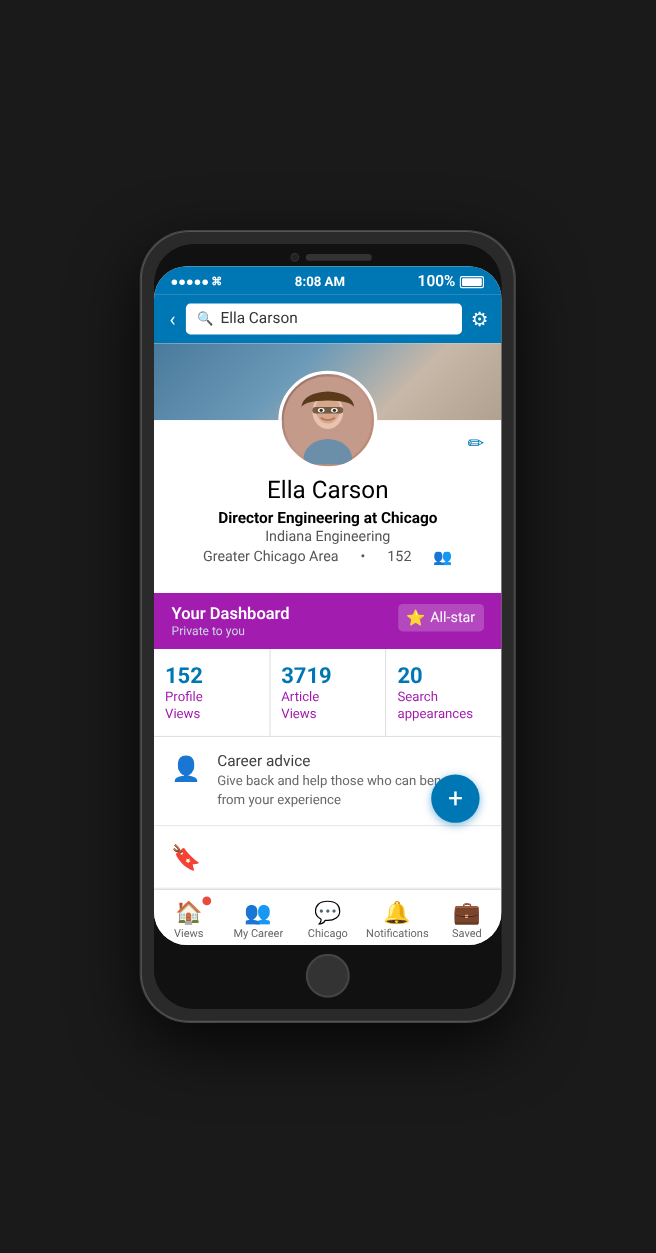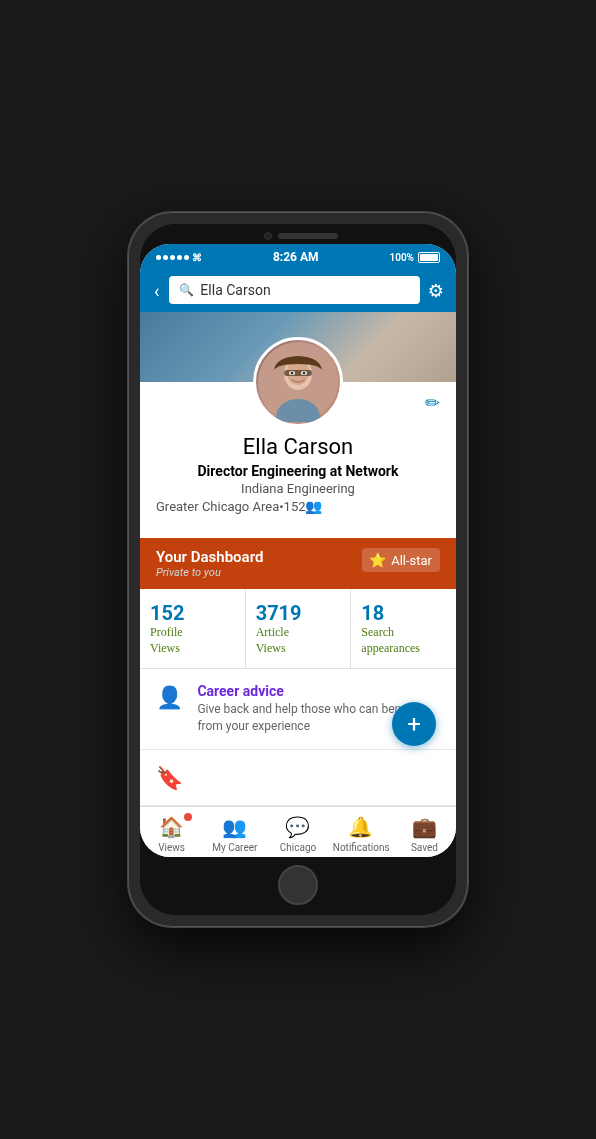--- a/index.html
+++ b/index.html
@@ -116,37 +116,37 @@
       padding-top: 52px;
       text-align: center;
       padding-left: 16px;
       padding-right: 16px;
     }
     .profile-name { font-size: 22px; font-weight: 400; color: #000; margin-bottom: 4px; }
     .profile-title { font-size: 14px; font-weight: 700; color: #000; margin-bottom: 2px; }
     .profile-school { font-size: 13px; color: #555; margin-bottom: 2px; }
     .profile-location {
       font-size: 13px; color: #555; margin-bottom: 8px;
-      display: flex; align-items: center; gap: 0;
+      display: flex; align-items: center; justify-content: center; gap: 20px;
     }
     .connections-icon { font-size: 14px; }
     .profile-bio {
       font-size: 13px; color: #333; line-height: 1.5;
       text-align: center;
     }
     
     .dashboard-header {
-      background: #c2410c;
+      background: #a21caf;
       padding: 10px 16px;
       display: flex;
       justify-content: space-between;
       align-items: flex-start;
     }
     .dashboard-title { color: white; font-size: 15px; font-weight: 600; }
-    .dashboard-subtitle { color: #c8d8e0; font-size: 11px; font-style: italic; }
+    .dashboard-subtitle { color: #c8d8e0; font-size: 11px; }
     .all-star-btn {
       display: flex; align-items: center; gap: 4px;
       color: white; font-size: 13px;
       background: rgba(255,255,255,0.2);
       border-radius: 4px;
       padding: 4px 8px;
       cursor: pointer;
     }
     .star-icon { font-size: 14px; }
     
@@ -156,38 +156,38 @@
       border-bottom: 1px solid #e0e0e0;
     }
     .stat-item {
       flex: 1;
       padding: 12px 10px;
       border-right: 1px solid #e0e0e0;
       cursor: pointer;
     }
     .stat-item:last-child { border-right: none; }
     .stat-number { color: #0077b5; font-size: 20px; font-weight: 700; }
-    .stat-label { color: #4d7c0f; font-size: 12px; line-height: 1.3; font-family: Liberation Serif, serif; }
+    .stat-label { color: #a21caf; font-size: 12px; line-height: 1.3; }
     
     .list-section {
       background: white;
       margin-top: 0;
     }
     .list-item {
       display: flex;
       align-items: flex-start;
       padding: 14px 16px;
       border-bottom: 1px solid #e8e8e8;
       cursor: pointer;
       gap: 14px;
     }
     .list-item:last-child { border-bottom: none; }
     .list-icon { font-size: 22px; color: #555; margin-top: 2px; flex-shrink: 0; }
     .list-content {}
-    .list-title { font-size: 14px; font-weight: 700; color: #6d28d9; margin-bottom: 2px; }
+    .list-title { font-size: 14px; font-weight: 400; color: #404040; margin-bottom: 2px; }
     .list-desc { font-size: 12px; color: #666; line-height: 1.4; }
     
     .bottom-nav {
       background: white;
       display: flex;
       border-top: 1px solid #ddd;
       padding: 8px 0 4px;
     }
     .nav-item {
       flex: 1;
@@ -276,23 +276,23 @@
         <div class="status-left">
           <div class="status-dots">
             <div class="status-dot"></div>
             <div class="status-dot"></div>
             <div class="status-dot"></div>
             <div class="status-dot"></div>
             <div class="status-dot"></div>
           </div>
           <span class="wifi-icon">⌘</span>
         </div>
-        <div class="status-time">8:26 AM</div>
+        <div class="status-time">8:08 AM</div>
         <div class="status-right">
-          <span style="font-size:10px;">100%</span>
+          <span style="font-size:14px;">100%</span>
           <div class="battery-bar">
             <div class="battery-fill"></div>
           </div>
         </div>
       </div>
 
       <div class="top-bar">
         <span class="back-btn">‹</span>
         <div class="search-box">
           <span class="search-icon-small">🔍</span>
@@ -319,21 +319,21 @@
                 <ellipse cx="34" cy="31" rx="1.5" ry="1.5" fill="#333"></ellipse>
                 <ellipse cx="46" cy="31" rx="1.5" ry="1.5" fill="#333"></ellipse>
                 <path d="M 34 38 Q 40 42 46 38" stroke="#c07060" stroke-width="1.5" fill="none" stroke-linecap="round"></path>
                 <path d="M 16 28 Q 18 15 40 14 Q 62 15 64 28 Q 60 22 40 22 Q 20 22 16 28" fill="#5a3a1a"></path>
               </svg>
             </div>
           </div>
           <span class="edit-btn">✏</span>
           <div class="profile-info">
             <div class="profile-name">Ella Carson</div>
-            <div class="profile-title">Director Engineering at Network</div>
+            <div class="profile-title">Director Engineering at Chicago</div>
             <div class="profile-school">Indiana Engineering</div>
             <div class="profile-location">
               <span>Greater Chicago Area</span>
               <span>•</span>
               <span>152</span>
               <span class="connections-icon">👥</span>
             </div>
           </div>
         </div>
 
@@ -351,21 +351,21 @@
         <div class="stats-row">
           <div class="stat-item">
             <div class="stat-number">152</div>
             <div class="stat-label">Profile<br>Views</div>
           </div>
           <div class="stat-item">
             <div class="stat-number">3719</div>
             <div class="stat-label">Article<br>Views</div>
           </div>
           <div class="stat-item">
-            <div class="stat-number">18</div>
+            <div class="stat-number">20</div>
             <div class="stat-label">Search<br>appearances</div>
           </div>
         </div>
 
         <div class="list-section" style="position:relative;">
           <div class="list-item">
             <span class="list-icon">👤</span>
             <div class="list-content">
               <div class="list-title">Career advice</div>
               <div class="list-desc">Give back and help those who can benefit from your experience</div>

